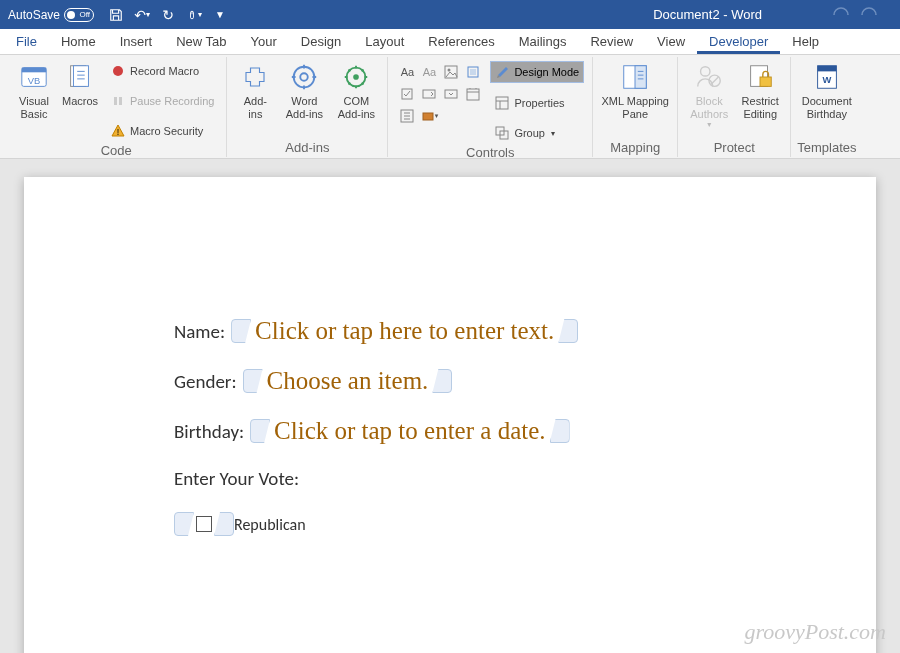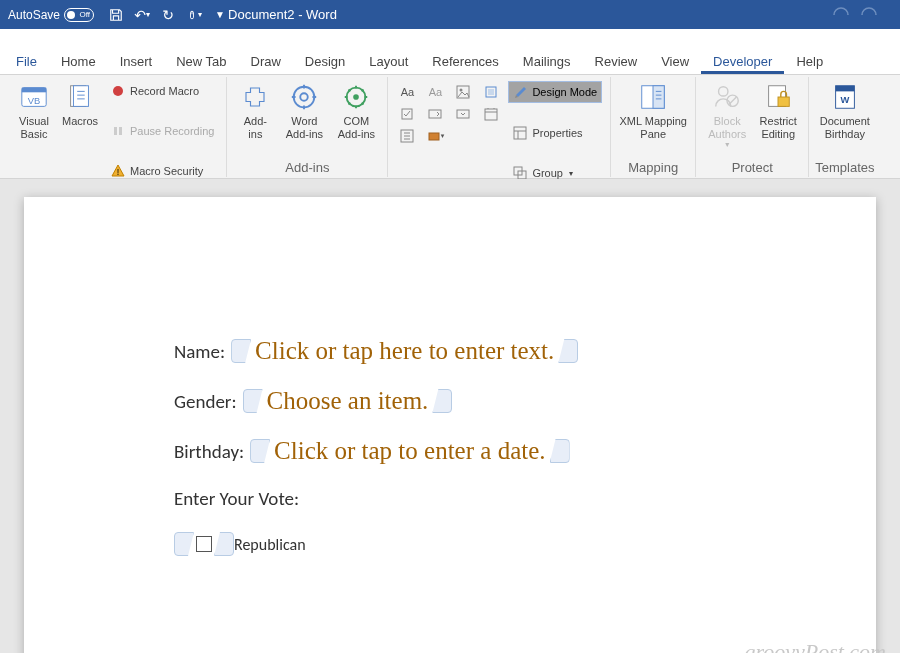--- a/index.html
+++ b/index.html
@@ -40,32 +40,31 @@
   .toggle::before {
     content: "";
     width: 8px; height: 8px;
     background: #fff;
     border-radius: 50%;
     position: absolute;
     left: 2px;
   }
   .qat { display: flex; gap: 10px; margin-left: 14px; align-items: center;}
   .qat-icon { width: 16px; height: 16px; display:flex;align-items:center;justify-content:center; color:#fff; font-size:14px;}
-  .tb-title { flex:1; text-align:left; font-size:13px;}
+  .tb-title { flex:1; text-align:right; font-size:13px;}
   .tb-right { width:130px; display:flex; justify-content:flex-end; gap:4px; opacity:0.6;}
 
   .tabs {
     height: 26px;
     background: #fff;
     border-bottom: 1px solid #d4d4d4;
     display: flex;
     align-items: flex-end;
     padding: 0 4px;
     gap: 0;
-    margin-top: 20px;
   }
   .tab {
     padding: 4px 12px 5px;
     font-size: 13px;
     color: #444;
     cursor: pointer;
   }
   .tab.file { color: #2b579a; font-weight:400;}
   .tab.active {
     color: #2b579a;
@@ -93,29 +92,29 @@
   .group:last-child { border-right:none;}
   .group-body { flex:1; display:flex; align-items:flex-start; gap:2px;}
   .group-label { font-size: 13px; color: #666; padding-bottom:2px;}
   .big-btn {
     display:flex; flex-direction:column; align-items:center;
     width: 44px; padding: 2px 0;
     font-size: 11px; color:#444; text-align:center; line-height:1.15;
     cursor:pointer;
   }
   .big-btn .icon { width:32px; height:32px; display:flex;align-items:center;justify-content:center; margin-bottom:2px;}
-  .stack { display:flex; flex-direction:column; gap:20px; padding:2px 2px;}
+  .stack { display:flex; flex-direction:column; gap:10px; padding:2px 2px;}
   .small-btn {
     display:flex; align-items:center; gap:4px;
     font-size: 11px; color:#444; padding: 2px 4px;
     cursor:pointer; white-space:nowrap;
   }
   .small-btn.disabled { color:#aaa; }
   .small-icon { width:16px; height:16px; display:inline-flex;align-items:center;justify-content:center;}
-  .ctl-row { display:flex; gap:6px; }
+  .ctl-row { display:flex; gap:0; }
   .ctl-cell {
     width:22px; height:22px; border:1px solid transparent;
     display:flex;align-items:center;justify-content:center;
     font-size:11px; color:#555;
   }
   .design-mode {
     background:#a3a3a3; border:1px solid #a3bde3;
     font-size:11px; padding: 2px 4px;
     display:flex; align-items:center; gap:3px;
   }
@@ -209,21 +208,21 @@
         <path fill="none" stroke="#9bb4d8" stroke-width="1.5" d="M2 9 a7 7 0 1 1 14 0 M30 9 a7 7 0 1 1 14 0"></path>
       </svg>
   </div>
 </div>
 
 <div class="tabs">
   <div class="tab file">File</div>
   <div class="tab">Home</div>
   <div class="tab">Insert</div>
   <div class="tab">New Tab</div>
-  <div class="tab">Draw</div>
+  <div class="tab">Your</div>
   <div class="tab">Design</div>
   <div class="tab">Layout</div>
   <div class="tab">References</div>
   <div class="tab">Mailings</div>
   <div class="tab">Review</div>
   <div class="tab">View</div>
   <div class="tab active">Developer</div>
   <div class="tab">Help</div>
 </div>
 

